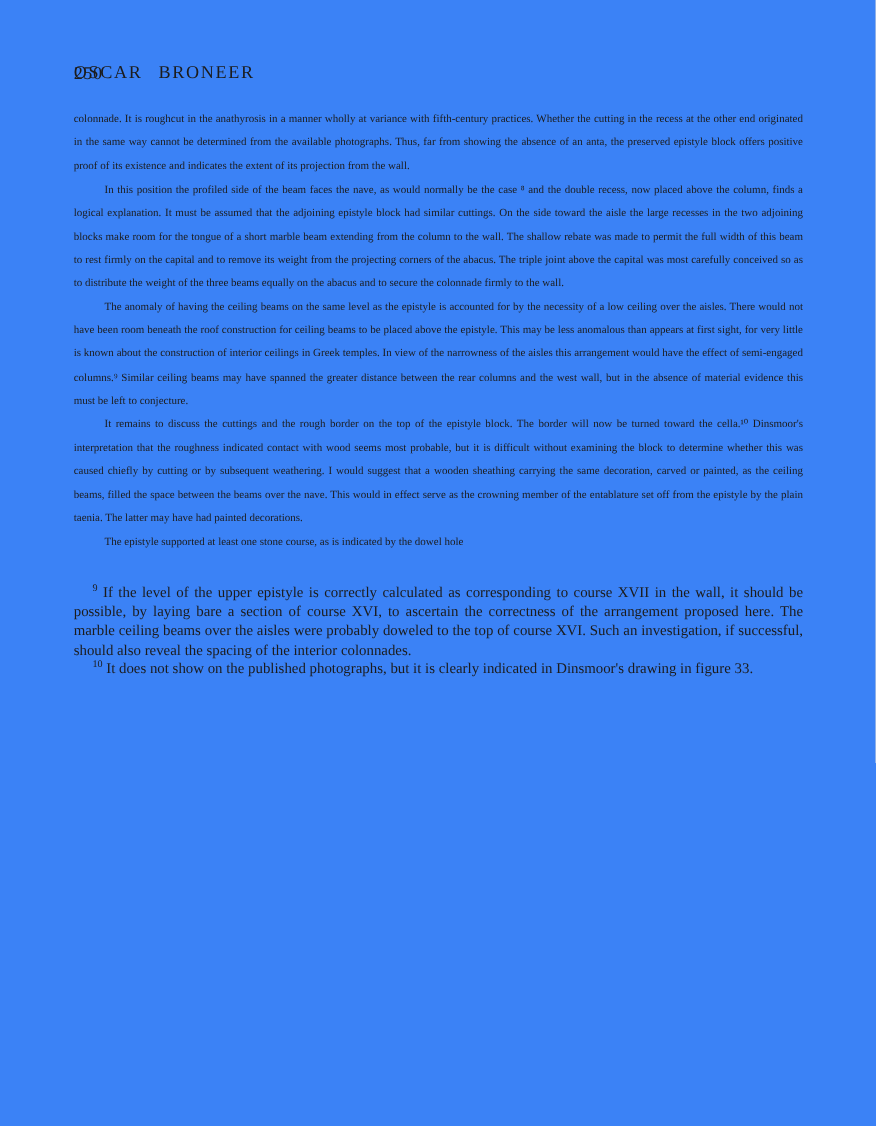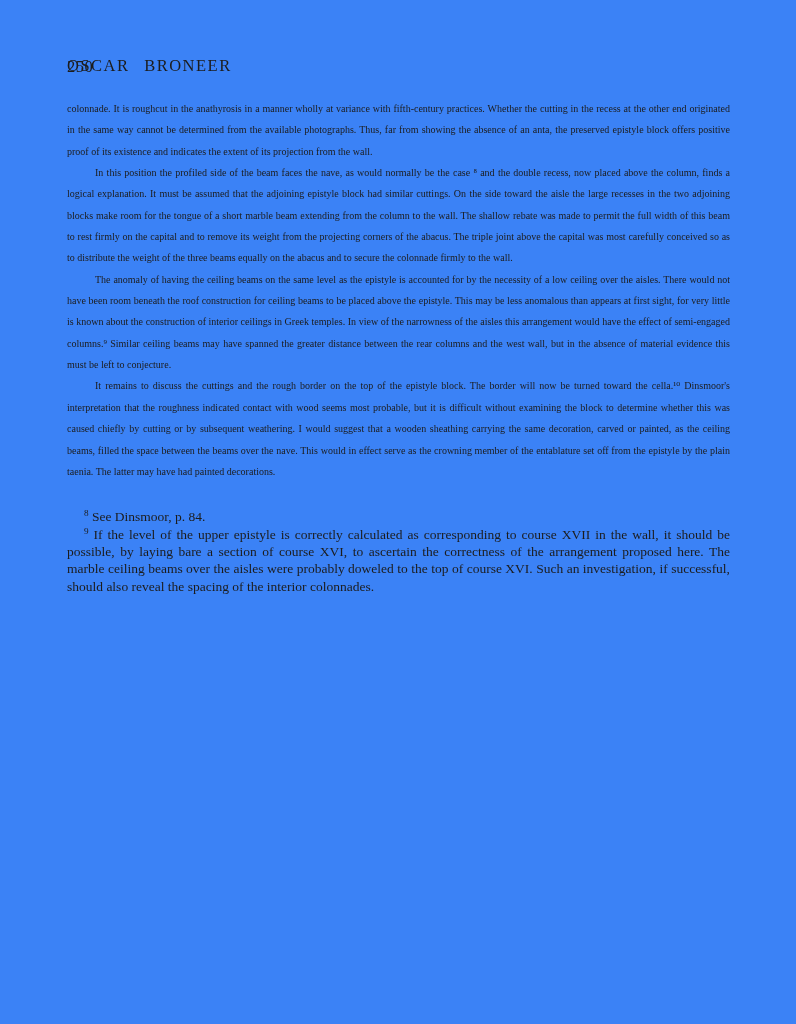--- a/index.html
+++ b/index.html
@@ -62,26 +62,27 @@
   <header class="running-head">
     <span class="page-num">250</span>
     <span class="author">OSCAR BRONEER</span>
   </header>
 
   <main class="body-text">
     <p class="para no-indent">colonnade.  It is roughcut in the anathyrosis in a manner wholly at variance with fifth-century practices.  Whether the cutting in the recess at the other end originated in the same way cannot be determined from the available photographs.  Thus, far from showing the absence of an anta, the preserved epistyle block offers positive proof of its existence and indicates the extent of its projection from the wall.</p>
     <p class="para">In this position the profiled side of the beam faces the nave, as would normally be the case ⁸ and the double recess, now placed above the column, finds a logical explanation.  It must be assumed that the adjoining epistyle block had similar cuttings.  On the side toward the aisle the large recesses in the two adjoining blocks make room for the tongue of a short marble beam extending from the column to the wall.  The shallow rebate was made to permit the full width of this beam to rest firmly on the capital and to remove its weight from the projecting corners of the abacus.  The triple joint above the capital was most carefully conceived so as to distribute the weight of the three beams equally on the abacus and to secure the colonnade firmly to the wall.</p>
     <p class="para">The anomaly of having the ceiling beams on the same level as the epistyle is accounted for by the necessity of a low ceiling over the aisles.  There would not have been room beneath the roof construction for ceiling beams to be placed above the epistyle.  This may be less anomalous than appears at first sight, for very little is known about the construction of interior ceilings in Greek temples.  In view of the narrowness of the aisles this arrangement would have the effect of semi-engaged columns.⁹  Similar ceiling beams may have spanned the greater distance between the rear columns and the west wall, but in the absence of material evidence this must be left to conjecture.</p>
     <p class="para">It remains to discuss the cuttings and the rough border on the top of the epistyle block.  The border will now be turned toward the cella.¹⁰  Dinsmoor's interpretation that the roughness indicated contact with wood seems most probable, but it is difficult without examining the block to determine whether this was caused chiefly by cutting or by subsequent weathering.  I would suggest that a wooden sheathing carrying the same decoration, carved or painted, as the ceiling beams, filled the space between the beams over the nave.  This would in effect serve as the crowning member of the entablature set off from the epistyle by the plain taenia.  The latter may have had painted decorations.</p>
+    <p class="para">The epistyle supported at least one stone course, as is indicated by the dowel hole</p>
   </main>
 
   <section class="footnotes">
     <p class="footnote">
-      <sup>8</sup>
-      <span>See Dinsmoor, p. 84.</span>
+      <sup>9</sup>
+      <span>If the level of the upper epistyle is correctly calculated as corresponding to course XVII in the wall, it should be possible, by laying bare a section of course XVI, to ascertain the correctness of the arrangement proposed here.  The marble ceiling beams over the aisles were probably doweled to the top of course XVI.  Such an investigation, if successful, should also reveal the spacing of the interior colonnades.</span>
     </p>
     <p class="footnote">
-      <sup>9</sup>
-      <span>If the level of the upper epistyle is correctly calculated as corresponding to course XVII in the wall, it should be possible, by laying bare a section of course XVI, to ascertain the correctness of the arrangement proposed here.  The marble ceiling beams over the aisles were probably doweled to the top of course XVI.  Such an investigation, if successful, should also reveal the spacing of the interior colonnades.</span>
+      <sup>10</sup>
+      <span>It does not show on the published photographs, but it is clearly indicated in Dinsmoor's drawing in figure 33.</span>
     </p>
   </section>
 
 </div>
 
 </body></html>

